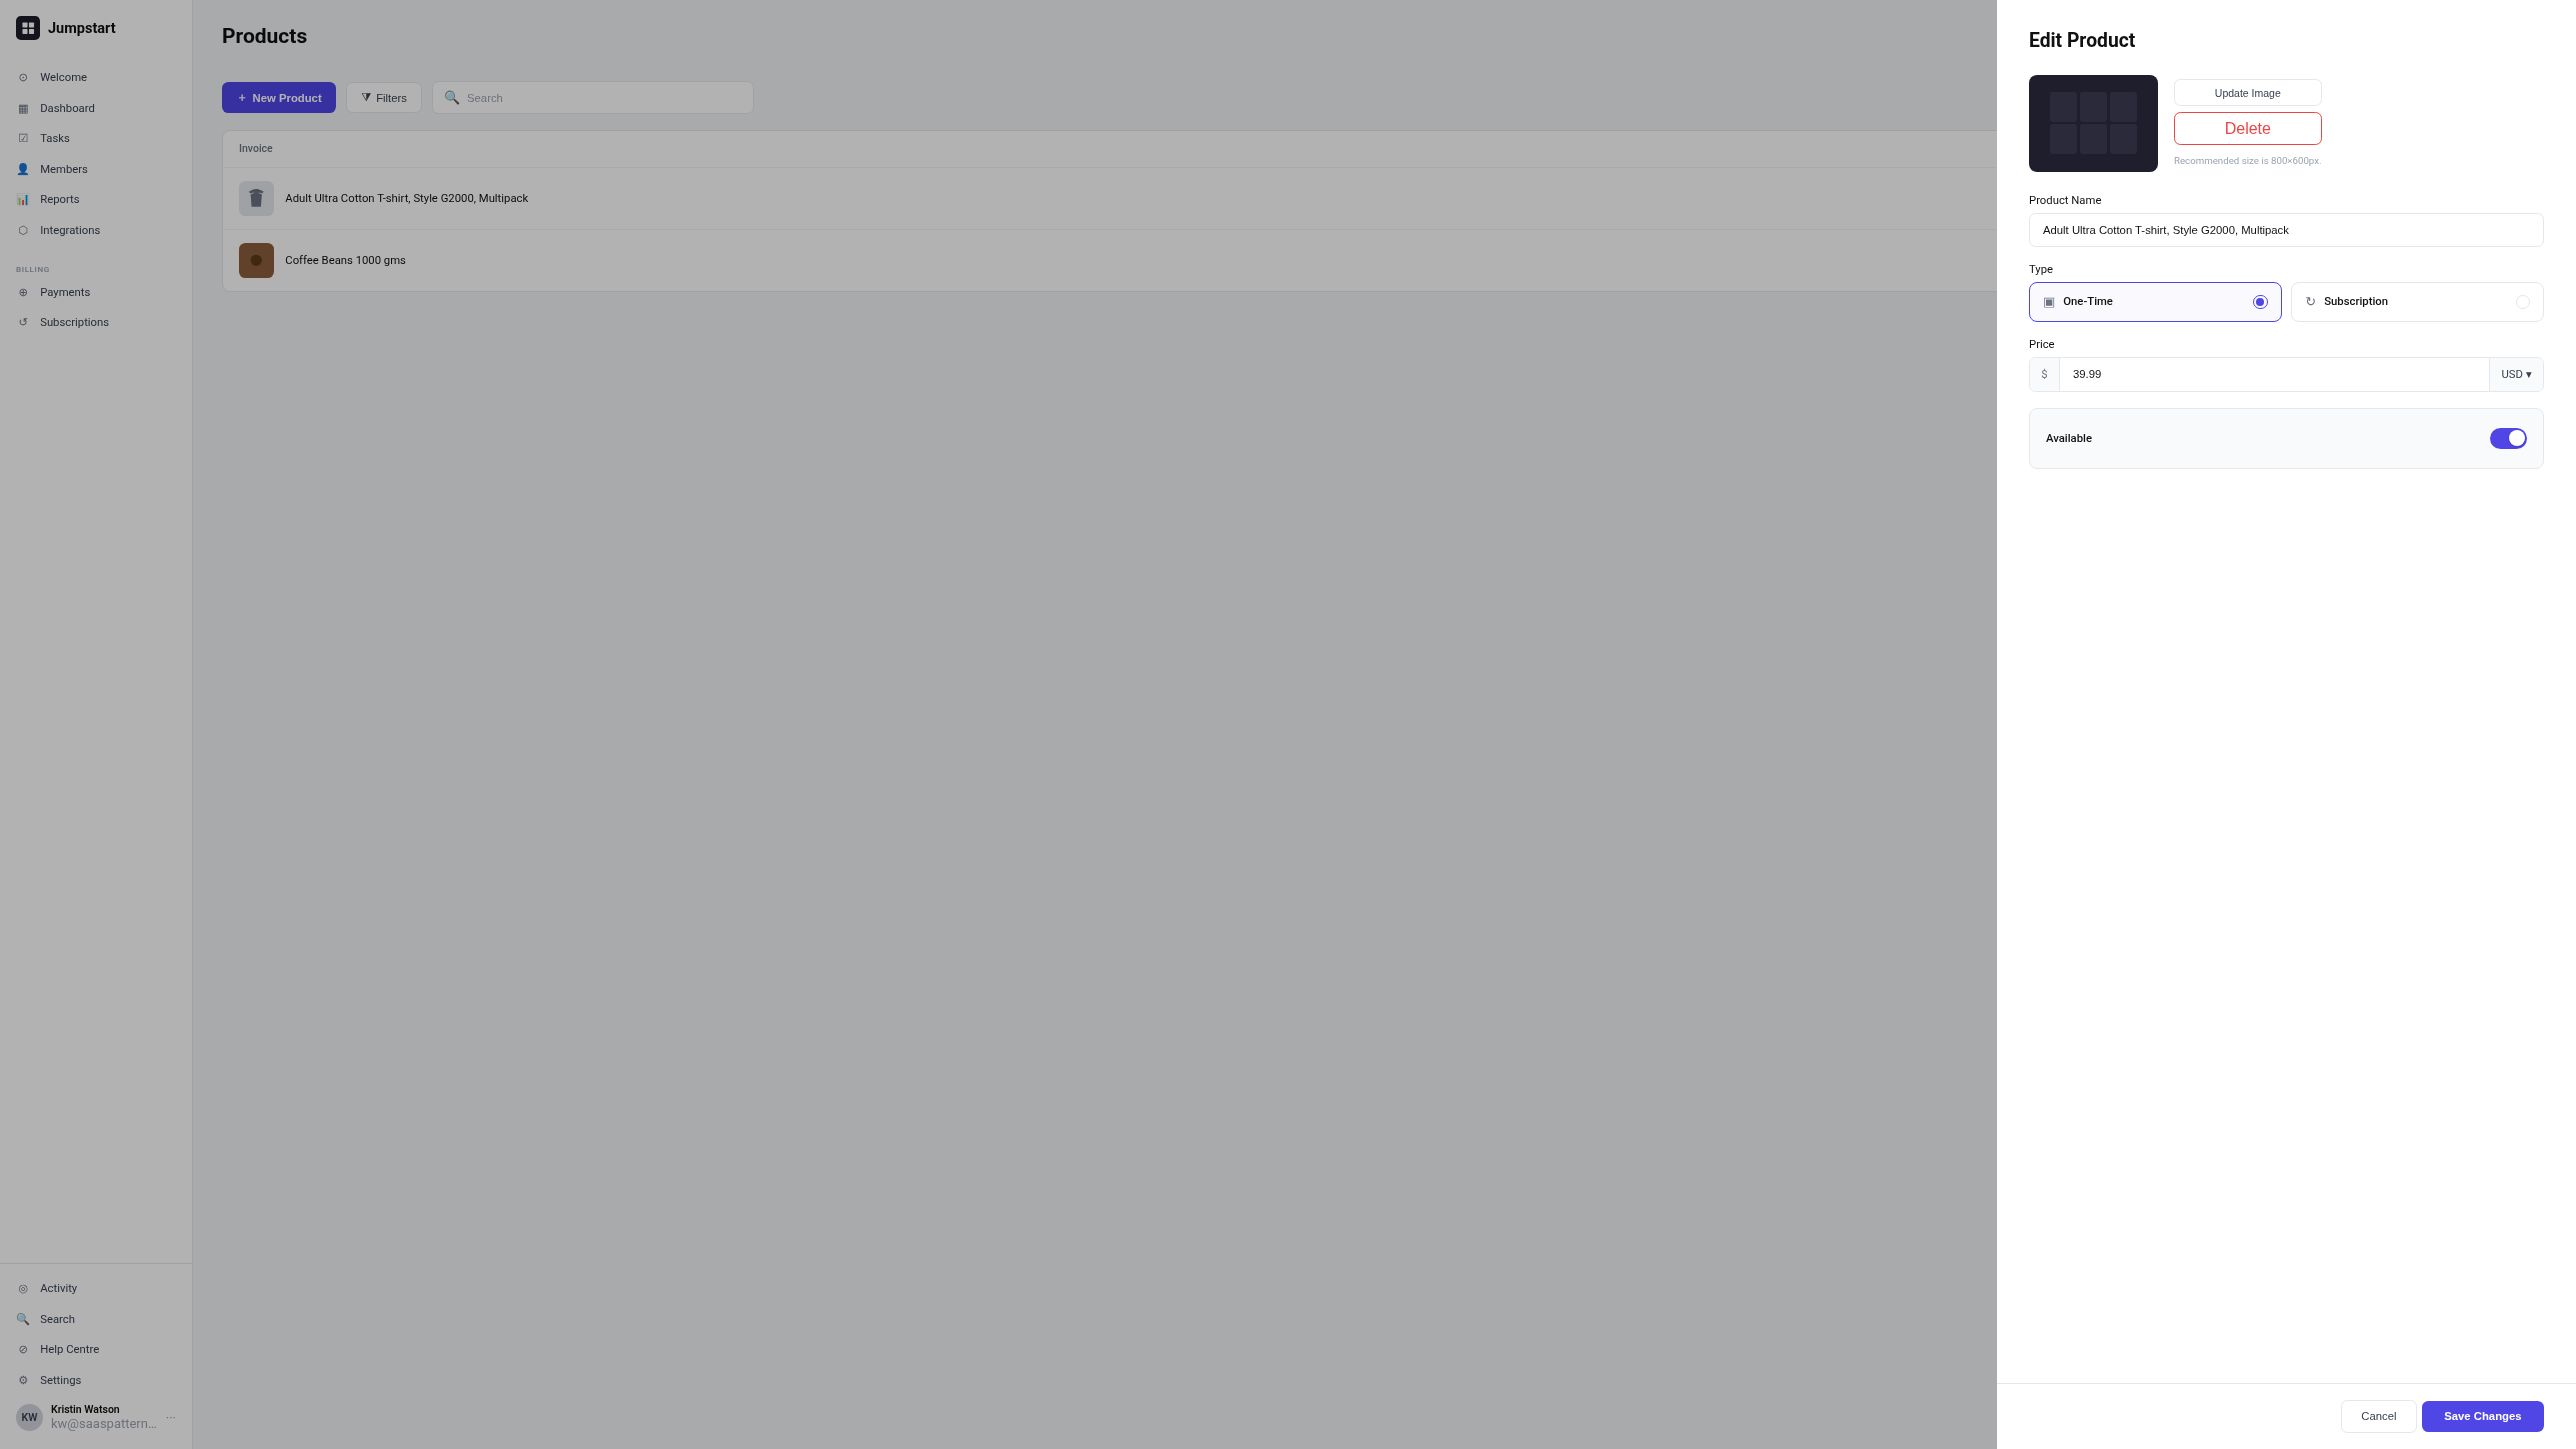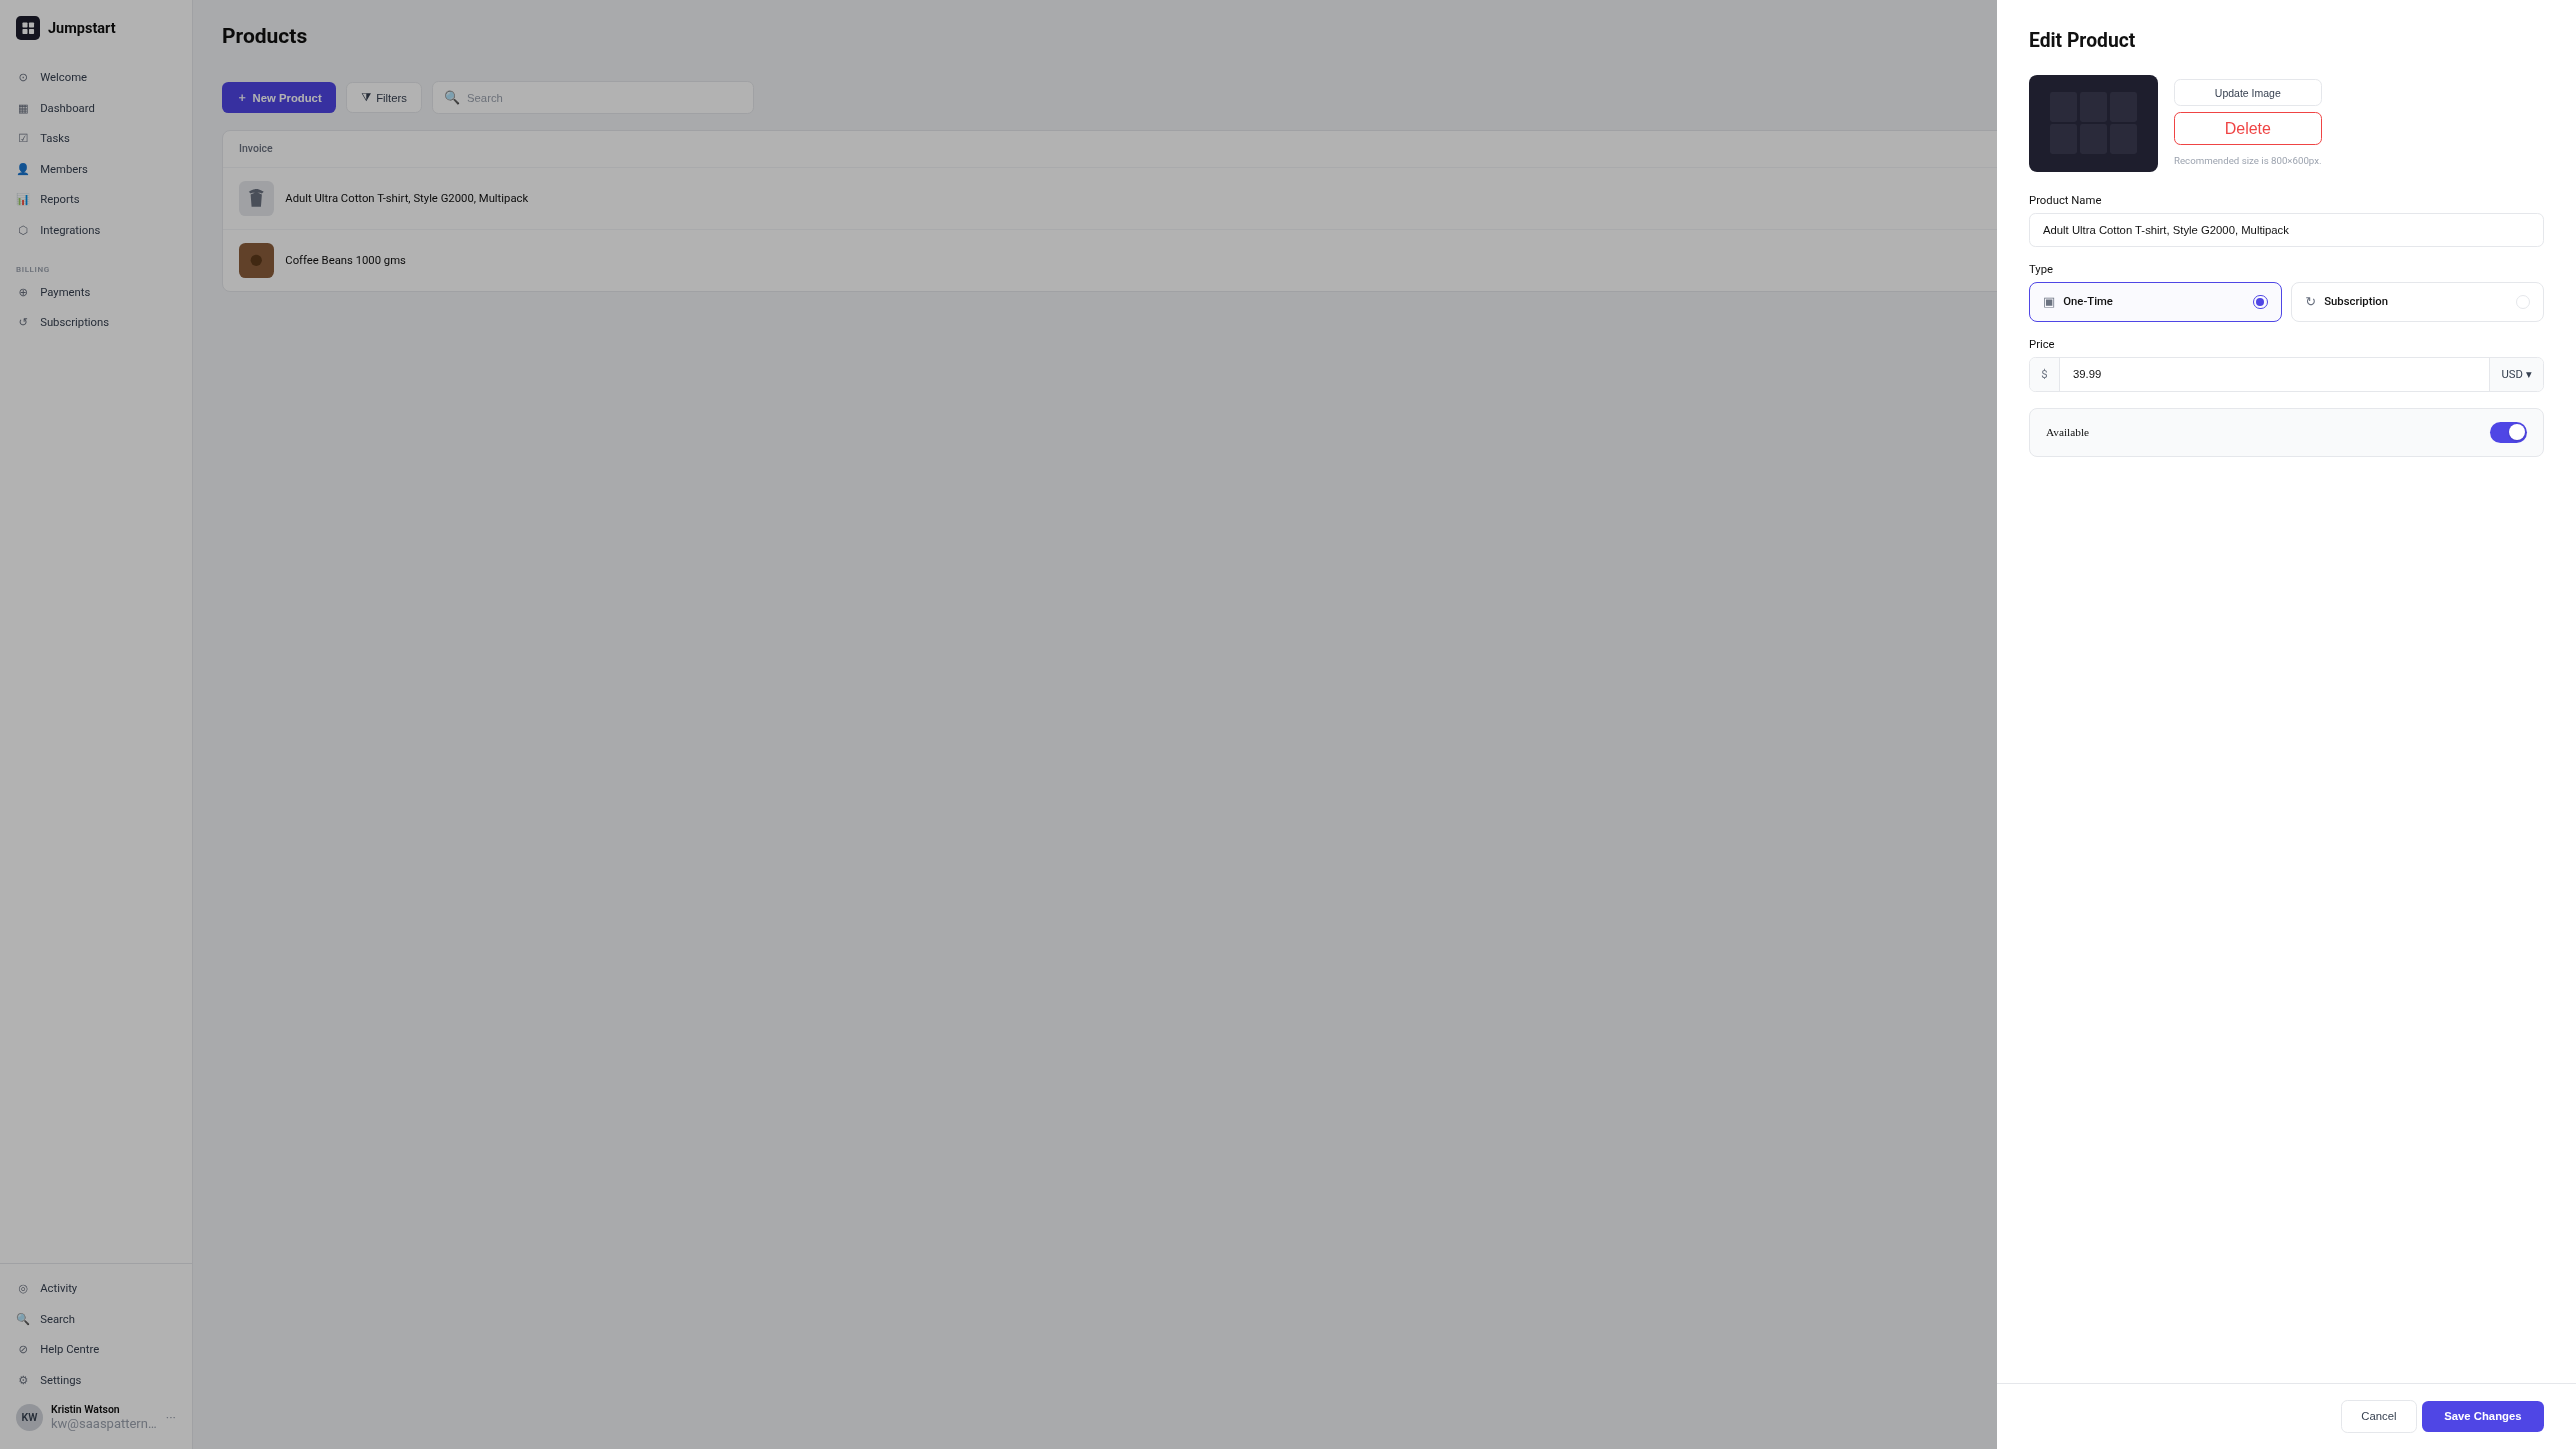--- a/index.html
+++ b/index.html
@@ -366,23 +366,22 @@
     }
 
     
     .available-row {
       display: flex;
       align-items: center;
       justify-content: space-between;
       background: #f9fafb;
       border: 0.8px solid #e5e7eb;
       border-radius: 8px;
-      padding: 13px 16px;
+      padding: 19px 16px;
       margin-bottom: 16px;
-      font-family: Liberation Serif, serif;
     }
     .available-label { font-size: 11.3px; color: #111; font-weight: 500; }
     .toggle {
       width: 37px;
       height: 21px;
       background: #4f46e5;
       border-radius: 10.5px;
       position: relative;
       cursor: pointer;
     }

